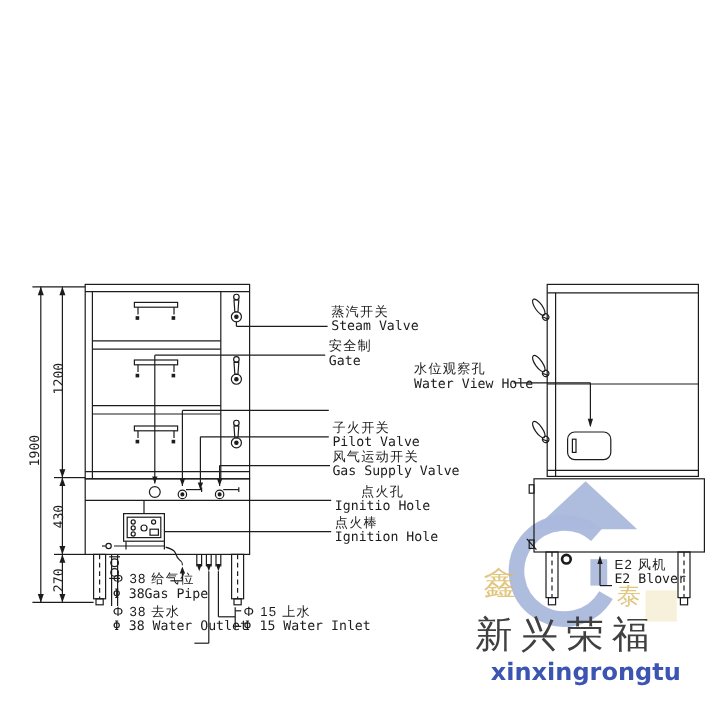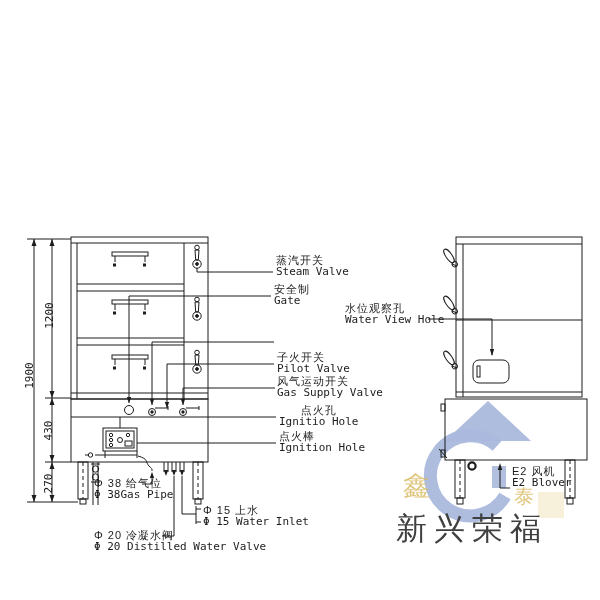--- a/index.html
+++ b/index.html
@@ -22,20 +22,21 @@
 
   <svg width="600" height="600" aria-hidden="true">
     <rect x="538" y="492" width="26" height="26" fill="#f1e6bd" opacity="0.55"></rect>
     <polygon points="488,401 445,441 531,441" fill="#aab8dc" opacity="0.95"></polygon>
     <path d="M 497 446 A 40 40 0 1 0 505 496" fill="none" stroke="#aab8dc" stroke-width="13" opacity="0.95"></path>
     <rect x="492" y="466" width="14" height="22" fill="#aab8dc" opacity="0.9"></rect>
   </svg>
   <div class="wm wm-cn" style="left:403px;top:468px;font-size:27px;color:#d9b95e;opacity:.8;">鑫</div>
   <div class="wm wm-cn" style="left:514px;top:483px;font-size:20px;color:#d9b95e;opacity:.8;">泰</div>
   <div class="wm wm-cn" style="left:396px;top:508px;font-size:31px;color:#404040;letter-spacing:7px;">新兴荣福</div>
+  <div class="wm" style="left:409px;top:548px;font-size:20px;font-weight:bold;color:#3d55b2;font-family:'DejaVu Sans','Liberation Sans',sans-serif;">xinxingrongtu</div>
 
   <svg width="600" height="600" viewBox="0 0 600 600" stroke="#1c1c1c" stroke-width="1" fill="none">
 
     <g>
       <line x1="34" y1="239" x2="34" y2="502"></line>
       <line x1="52" y1="239" x2="52" y2="502"></line>
       <line x1="27" y1="239" x2="71" y2="239"></line>
       <line x1="27" y1="502" x2="78" y2="502"></line>
       <line x1="45" y1="398" x2="71" y2="398"></line>
       <line x1="45" y1="462" x2="71" y2="462"></line>
@@ -289,23 +290,23 @@
   </div>
   <div class="lbl" style="left:279px;top:430px;">
     <span class="cn">点火棒</span>
     <span class="en">Ignition Hole</span>
   </div>
 
   <div class="lbl" style="left:94px;top:477px;">
     <span class="cn">Φ 38 给气位</span>
     <span class="en">Φ 38Gas Pipe</span>
   </div>
-  <div class="lbl" style="left:94px;top:529px;">
-    <span class="cn">Φ 20 冷凝水阀</span>
-    <span class="en">Φ 20 Distilled Water Valve</span>
+  <div class="lbl" style="left:94px;top:504px;">
+    <span class="cn">Φ 38 去水</span>
+    <span class="en">Φ 38 Water Outlet</span>
   </div>
   <div class="lbl" style="left:203px;top:504px;justify-content:center;">
     <span class="cn">Φ 15 上水</span>
     <span class="en">Φ 15 Water Inlet</span>
   </div>
   <div class="lbl" style="left:512px;top:465px;">
     <span class="cn">E2 风机</span>
     <span class="en">E2 Blover</span>
   </div>
 

